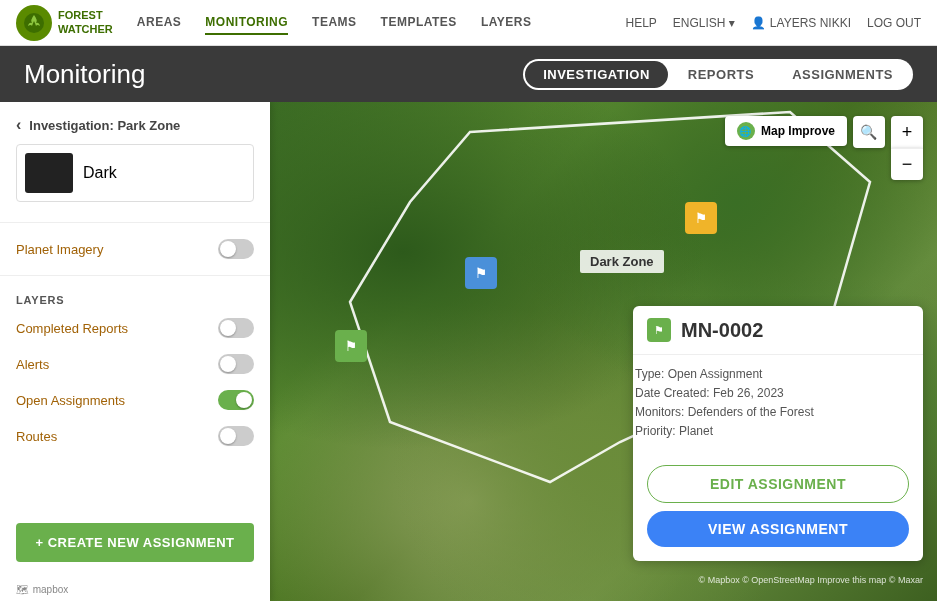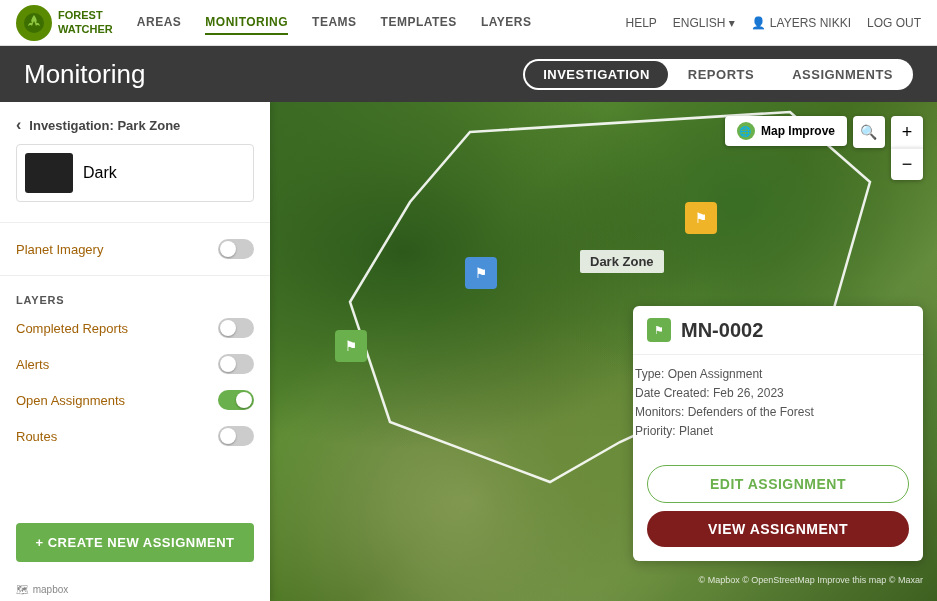--- a/index.html
+++ b/index.html
@@ -184,21 +184,21 @@
     .popup-field { font-size: 12px; color: #555; margin-bottom: 5px; }
     .popup-actions { padding: 10px 14px 14px; display: flex; flex-direction: column; gap: 8px; }
     .popup-btn {
       width: 100%; padding: 10px; border-radius: 20px; font-size: 14px;
       font-weight: 700; text-transform: uppercase; letter-spacing: 0.5px;
       cursor: pointer; border: none;
     }
     .popup-btn.outline {
       background: #fff; border: 1.5px solid #6ab04c; color: #6ab04c;
     }
-    .popup-btn.solid { background: #7f1d1d; color: #fff; }
+    .popup-btn.solid { background: #3b82f6; color: #fff; }
 
     
     .map-attribution {
       position: absolute; bottom: 16px; right: 14px;
       font-size: 9px; color: rgba(255,255,255,0.8);
     }
   </style>
 </head>
 <body>
 

